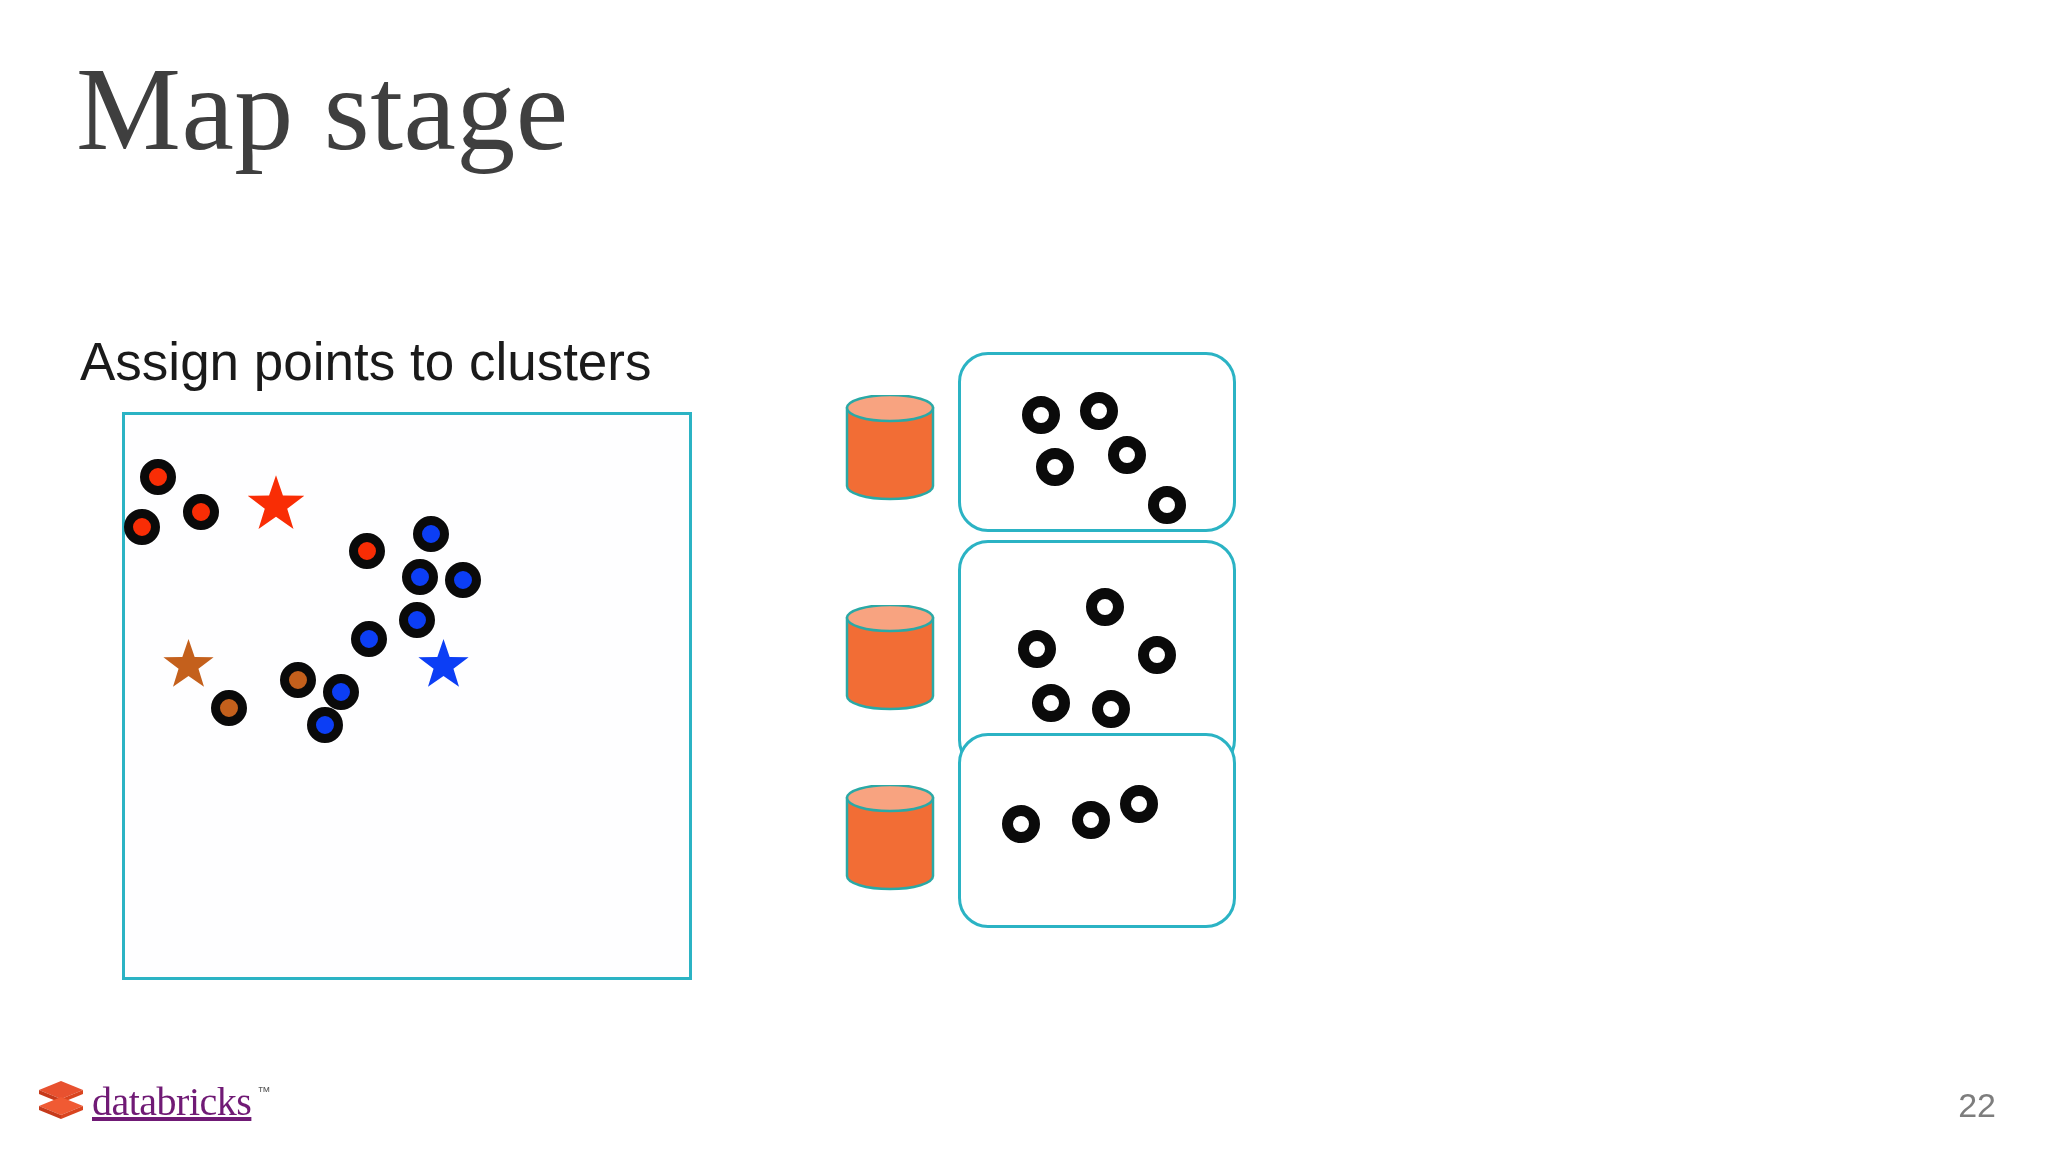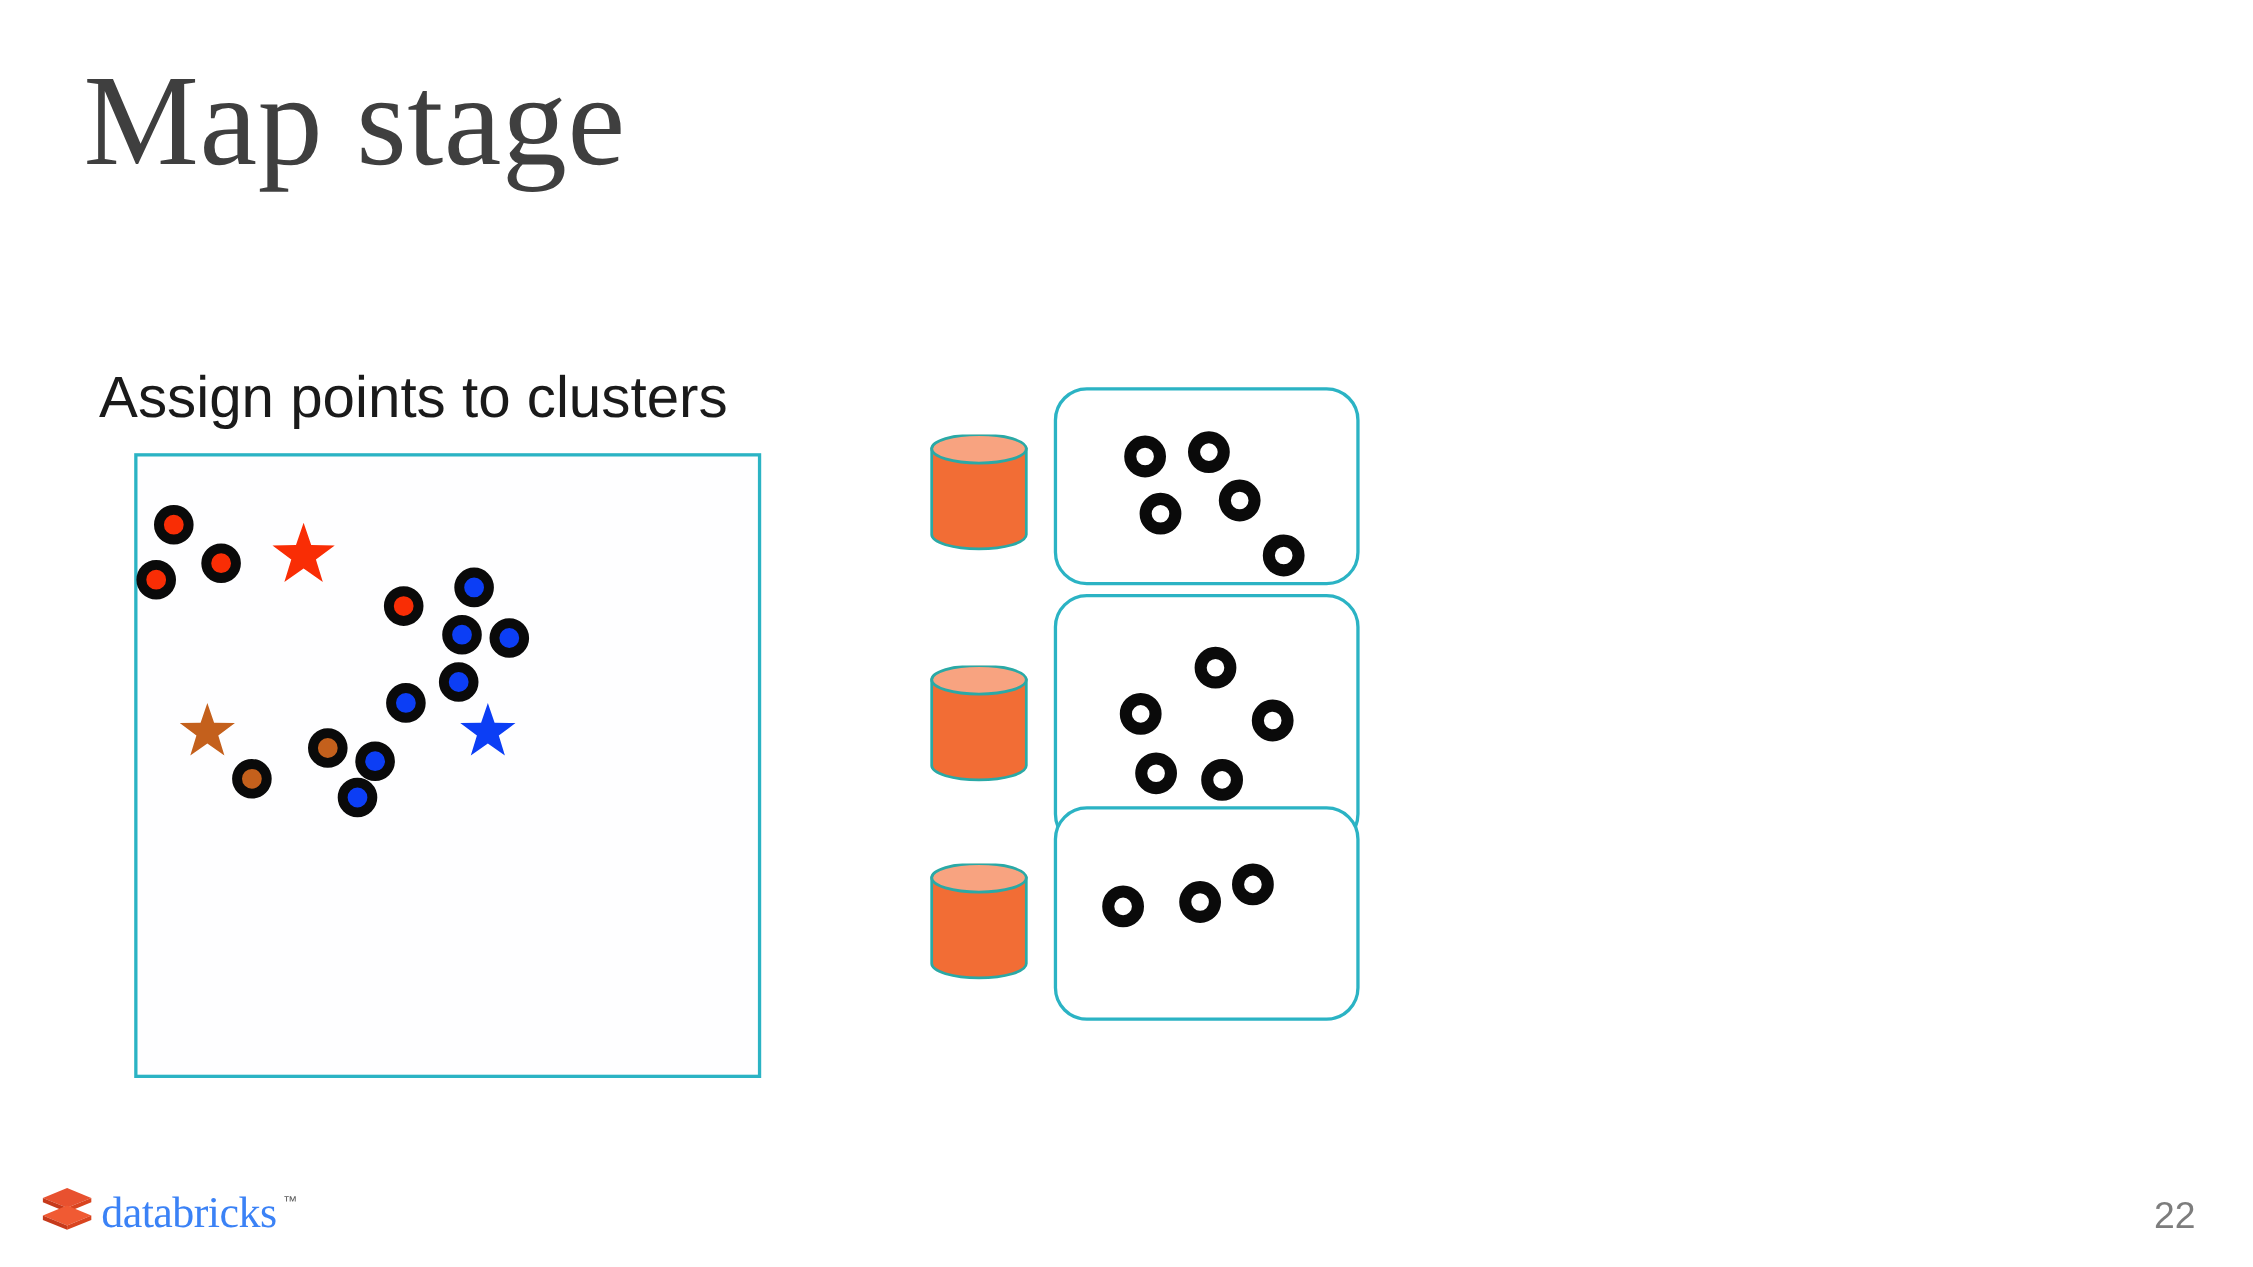--- a/index.html
+++ b/index.html
@@ -27,21 +27,21 @@
     font-size: 118px;
     line-height: 1.05;
     letter-spacing: 0.5px;
     color: #3f3f3f;
     white-space: nowrap;
   }
 
   
   #subtitle {
     position: absolute;
-    left: 90px;
+    left: 80px;
     top: 333px;
     font-family: "Liberation Sans", sans-serif;
     font-weight: 300;
     font-size: 53px;
     line-height: 1.1;
     color: #1a1a1a;
     white-space: nowrap;
   }
 
   
@@ -99,22 +99,23 @@
     left: 38px;
     top: 1078px;
     display: flex;
     align-items: center;
     gap: 8px;
   }
   #brand-wordmark {
     font-family: "Liberation Serif", serif;
     font-size: 40px;
     font-weight: 400;
-    color: #3b82f6;
+    color: #701a75;
     letter-spacing: -0.5px;
+    text-decoration: underline;
   }
   #brand-tm {
     font-family: "Liberation Sans", sans-serif;
     font-size: 13px;
     color: #5a5a5a;
     align-self: flex-start;
     margin-top: 6px;
     margin-left: -2px;
   }
   #page-number {

